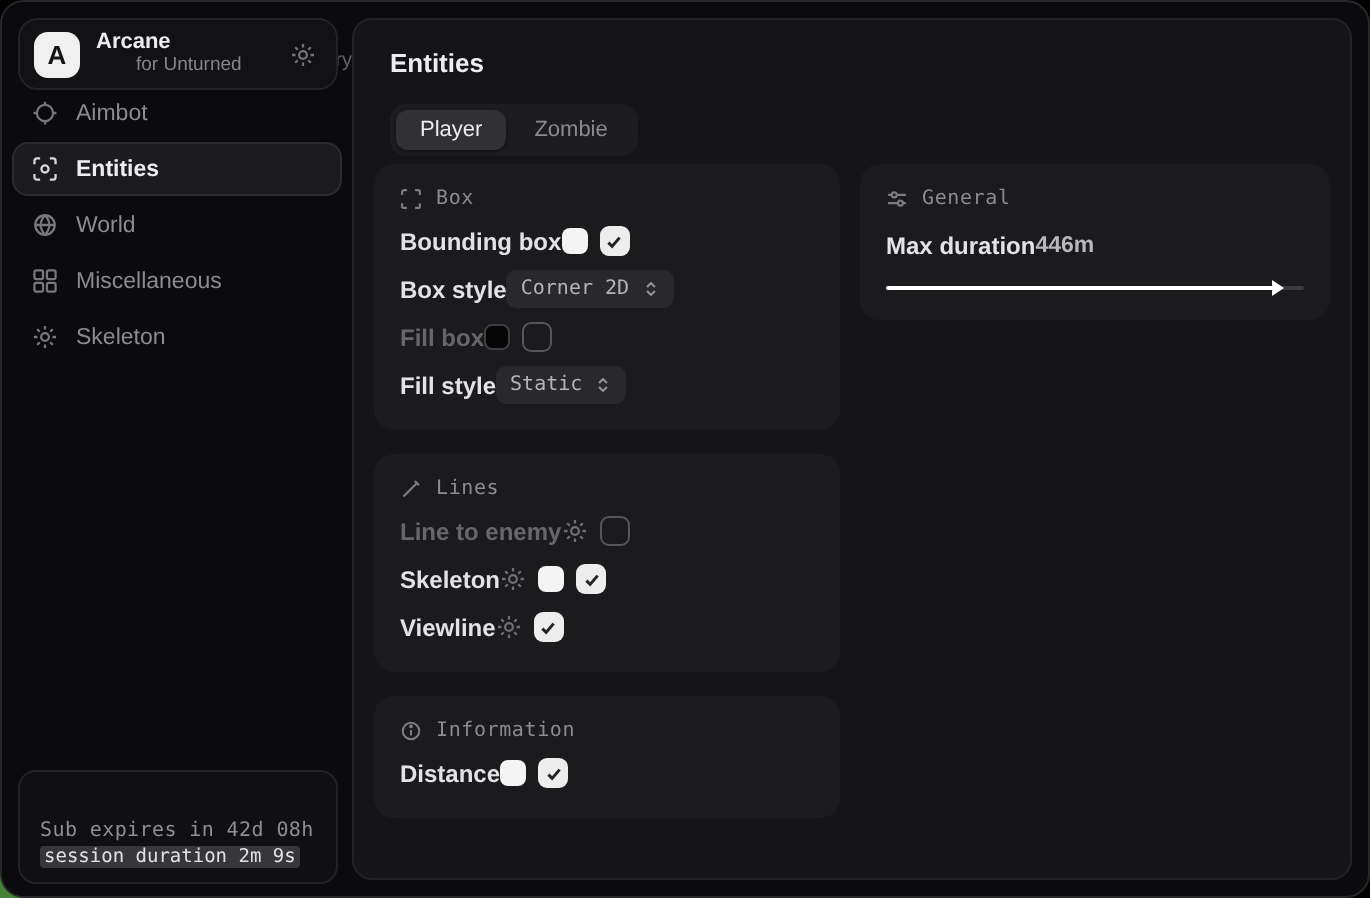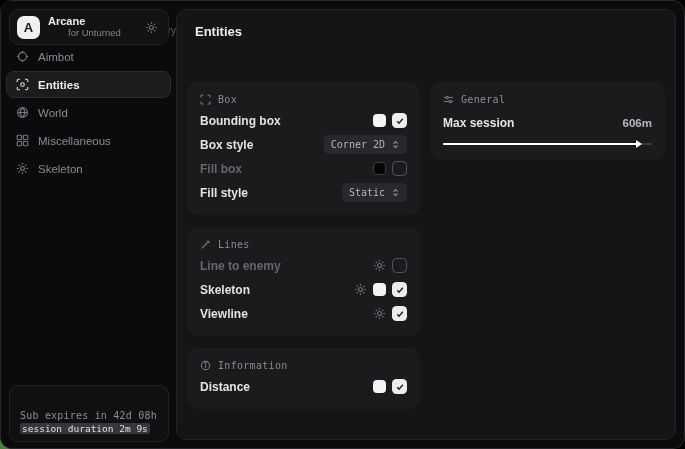--- a/index.html
+++ b/index.html
@@ -39,21 +39,21 @@
   .tab.active { background:#313134; color:#ededef; box-shadow:0 1px 2px rgba(0,0,0,.4); }
 
   .cols { position:absolute; left:10px; right:10px; top:72px; display:flex; gap:10px; align-items:flex-start; }
   .col-left { width:238px; display:flex; flex-direction:column; gap:12px; }
   .col-right { width:240px; }
 
   .card { background:#1b1b1e; border-radius:10px; padding:9px 13px 12px; }
   .sec-head { display:flex; align-items:center; gap:7px; color:#8b8b90; font-family:"DejaVu Sans Mono", monospace; font-size:10px; letter-spacing:.3px; margin:3px 0 5px; }
   .sec-head .icon { color:#7c7c81; }
 
-  .row { display:flex; align-items:center; justify-content:space-between; height:21px; margin-top:3px; }
+  .row { display:flex; align-items:center; justify-content:flex-start; height:21px; margin-top:3px; }
   .lbl { font-size:12px; font-weight:600; color:#e3e3e5; }
   .lbl.dim { color:#66666b; }
   .ctrls { display:flex; align-items:center; gap:6px; }
 
   .swatch { width:13px; height:13px; border-radius:4px; }
   .swatch.white { background:#f4f4f5; }
   .swatch.black { background:#050506; border:1px solid #3e3e43; }
 
   .cb { width:15px; height:15px; border-radius:4.5px; display:flex; align-items:center; justify-content:center; }
   .cb.checked { background:#ededee; color:#232327; }
@@ -149,20 +149,24 @@
 
       <div class="footer-card">
         <div class="f1">Sub expires in 42d 08h</div>
         <div class="f2"><span class="hl">session duration 2m 9s</span></div>
       </div>
     </aside>
 
     <main class="panel">
       <div class="panel-title">Entities</div>
 
+      <div class="tabs">
+        <button class="tab active">Player</button>
+        <button class="tab">Zombie</button>
+      </div>
 
       <div class="cols">
         <div class="col-left">
 
           <section class="card">
             <div class="sec-head">
               <span class="icon">
                 <svg width="11" height="11" viewBox="0 0 16 16" fill="none" stroke="currentColor" stroke-width="1.6">
                   <path d="M1.5 5V3A1.5 1.5 0 0 1 3 1.5h2M11 1.5h2A1.5 1.5 0 0 1 14.5 3v2M14.5 11v2a1.5 1.5 0 0 1-1.5 1.5h-2M5 14.5H3A1.5 1.5 0 0 1 1.5 13v-2"></path>
                 </svg>
@@ -299,22 +303,22 @@
               <span class="icon">
                 <svg width="11" height="11" viewBox="0 0 16 16" fill="none" stroke="currentColor" stroke-width="1.5">
                   <path d="M1.5 5h13M1.5 11h13"></path>
                   <circle cx="6" cy="5" r="1.8" fill="#1b1b1e"></circle>
                     <circle cx="10.5" cy="11" r="1.8" fill="#1b1b1e"></circle>
                 </svg>
               </span>
               <span>General</span>
             </div>
             <div class="row gen-row">
-              <span class="lbl">Max session</span>
-              <span class="val">606m</span>
+              <span class="lbl">Max duration</span>
+              <span class="val">446m</span>
             </div>
             <div class="slider">
               <span class="track"></span>
               <span class="fill" style="width: 93%;"></span>
             </div>
           </section>
         </div>
       </div>
     </main>
   </div>

